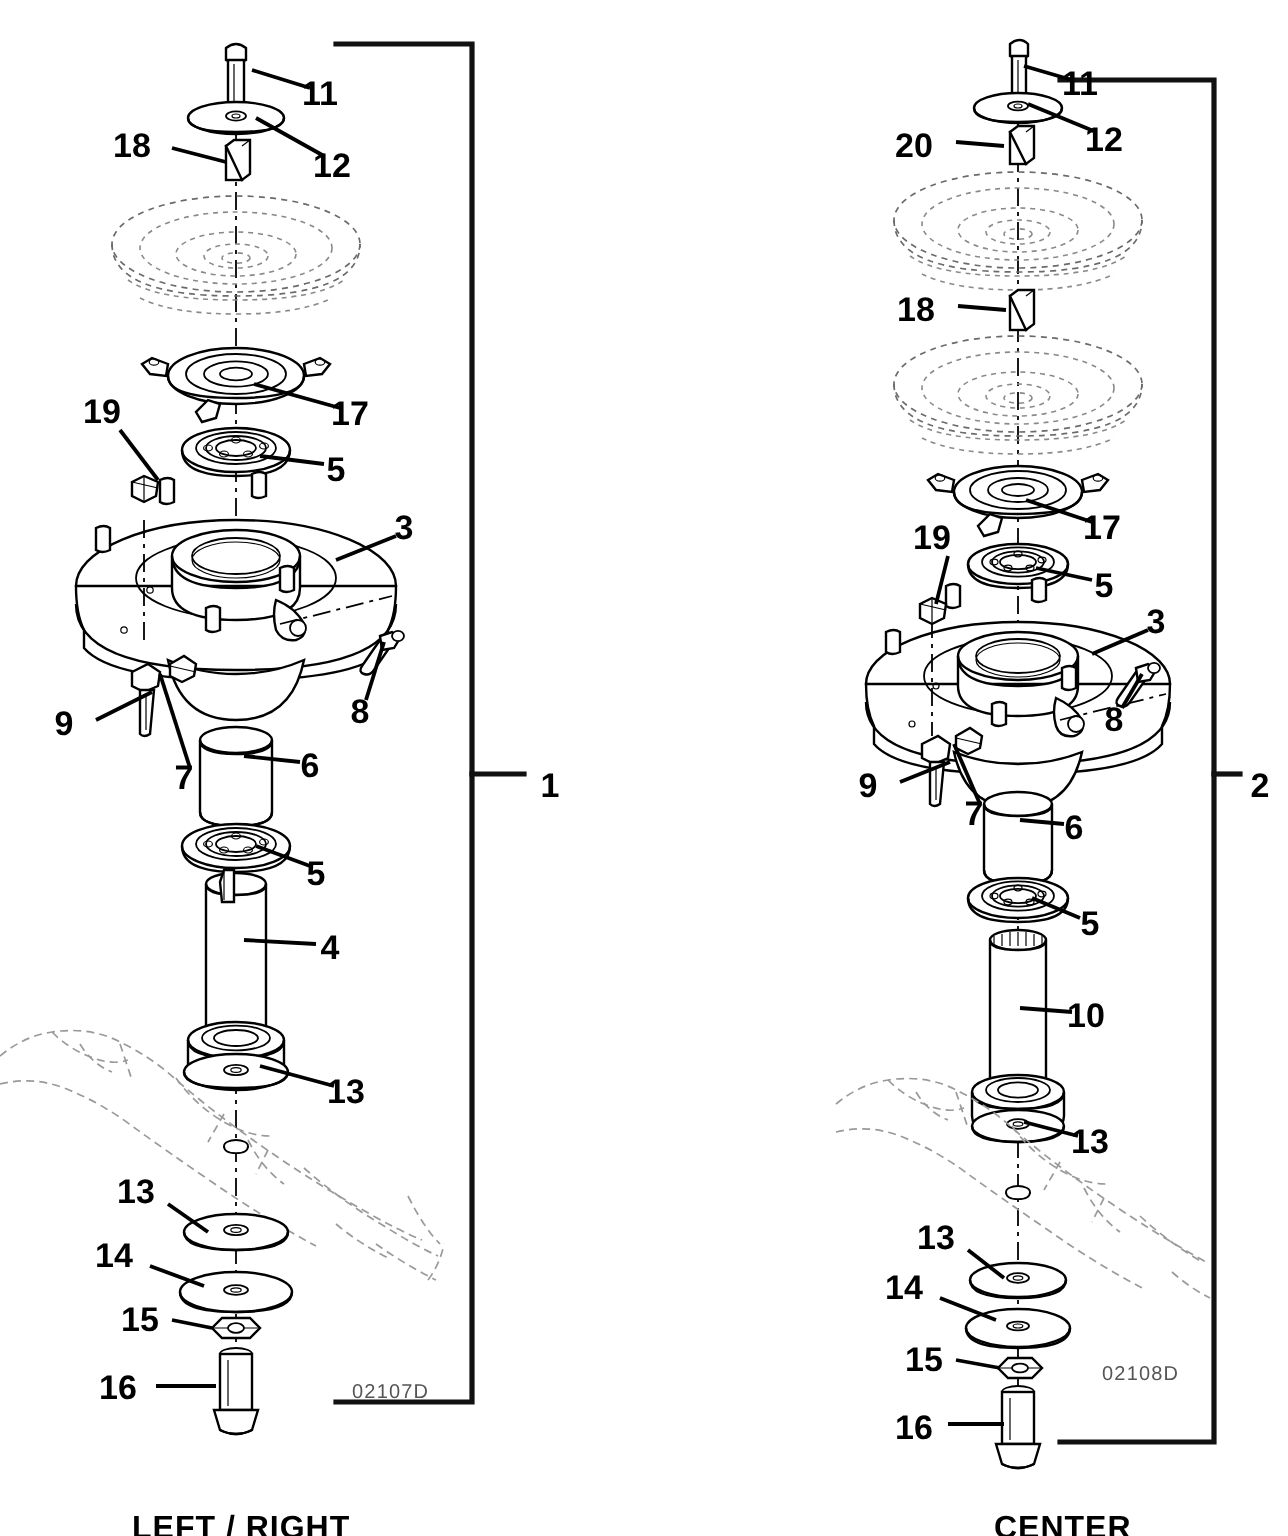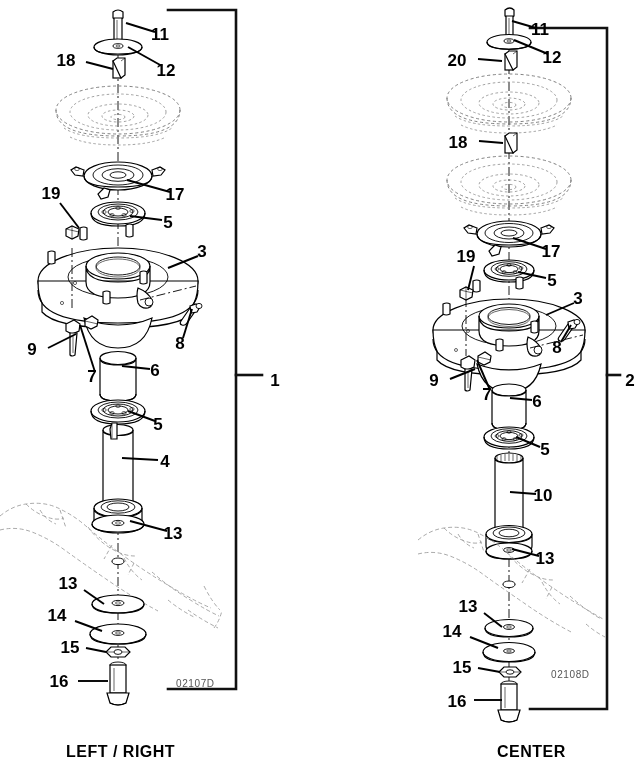--- a/index.html
+++ b/index.html
@@ -4,21 +4,21 @@
 <title>Spindle Assembly Parts Diagram</title>
 <style>
   html,body{margin:0;padding:0;background:#ffffff;}
   body{
     width:644px;height:768px;
     font-family:"Liberation Sans", sans-serif;
     color:#000;
     overflow:hidden;
     position:relative;
   }
-  #sheet{position:absolute;left:0;top:0;width:644px;height:748px;}
+  #sheet{position:absolute;left:0;top:12px;width:644px;height:748px;}
   #sheet svg{display:block;}
 
   .callout{
     font-family:"Liberation Sans", sans-serif;
     font-weight:bold;
     font-size:17px;
     fill:#000;
   }
   .caption{
     font-family:"Liberation Sans", sans-serif;

